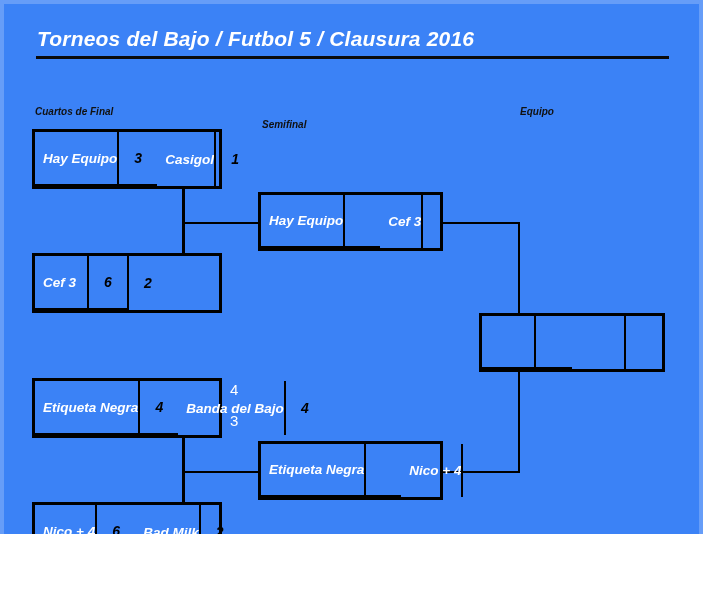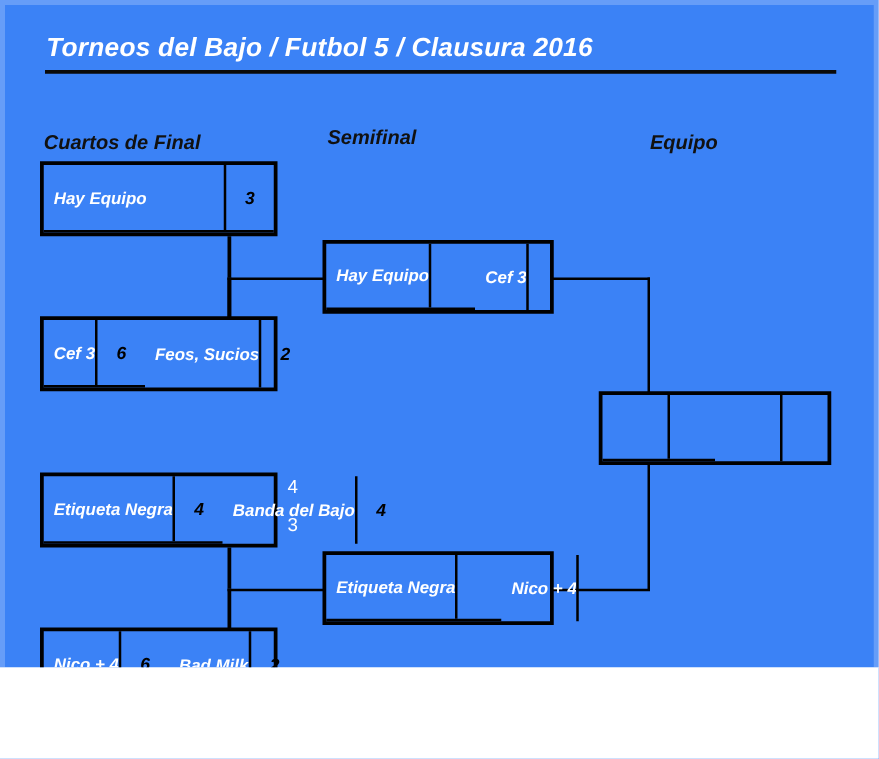--- a/index.html
+++ b/index.html
@@ -45,21 +45,21 @@
     top: 56px;
     width: 633px;
     height: 3px;
     background: #0a0a0a;
   }
 
   
   .round-label {
     position: absolute;
     color: #111111;
-    font-size: 16px;
+    font-size: 10px;
     font-weight: bold;
     font-style: italic;
     white-space: nowrap;
   }
 
   
   .match {
     position: absolute;
     border: 3px solid #000000;
     box-sizing: border-box;
@@ -126,21 +126,21 @@
 <body>
 
 <div id="root">
 
   <div class="edge-frame"></div>
 
   <div class="title">Torneos del Bajo / Futbol 5 / Clausura 2016</div>
   <div class="title-rule"></div>
 
   <div class="round-label" style="left:35px; top:106px;">Cuartos de Final</div>
-  <div class="round-label" style="left:262px; top:102px;">Semifinal</div>
+  <div class="round-label" style="left:262px; top:119px;">Semifinal</div>
   <div class="round-label" style="left:520px; top:106px;">Equipo</div>
 
   <div class="line" style="left:182px; top:189px;  width:3px;  height:33px;"></div>
   <div class="line" style="left:182px; top:222px;  width:3px;  height:33px;"></div>
   <div class="line" style="left:182px; top:222px;  width:3px;  height:33px;"></div>
   <div class="line" style="left:182px; top:222px;  width:78px; height:2px;"></div>
 
   <div class="line" style="left:182px; top:438px;  width:3px;  height:33px;"></div>
   <div class="line" style="left:182px; top:471px;  width:3px;  height:33px;"></div>
   <div class="line" style="left:182px; top:471px;  width:78px; height:2px;"></div>
@@ -148,29 +148,32 @@
   <div class="line" style="left:441px; top:222px; width:79px; height:2px;"></div>
   <div class="line" style="left:518px; top:222px; width:2px; height:92px;"></div>
   <div class="line" style="left:441px; top:471px; width:79px; height:2px;"></div>
   <div class="line" style="left:518px; top:371px; width:2px; height:101px;"></div>
 
   <div class="match qf" style="left:32px; top:129px; width:190px; height:60px;">
     <div class="match-row top">
       <div class="team">Hay Equipo</div>
       <div class="score">3</div>
     </div>
+    <div class="match-row">
+      <div class="team">Casigol</div>
+      <div class="score">1</div>
+    </div>
   </div>
 
   <div class="match qf" style="left:32px; top:253px; width:190px; height:60px;">
     <div class="match-row top">
       <div class="team">Cef 3</div>
       <div class="score">6</div>
     </div>
     <div class="match-row">
-      <div class="team">Feos, Sucios</div>
       <div class="score">2</div>
     </div>
   </div>
 
   <div class="match qf" style="left:32px; top:378px; width:190px; height:60px;">
     <div class="match-row top">
       <div class="team">Etiqueta Negra</div>
       <div class="score">4</div>
     </div>
     <div class="match-row">

